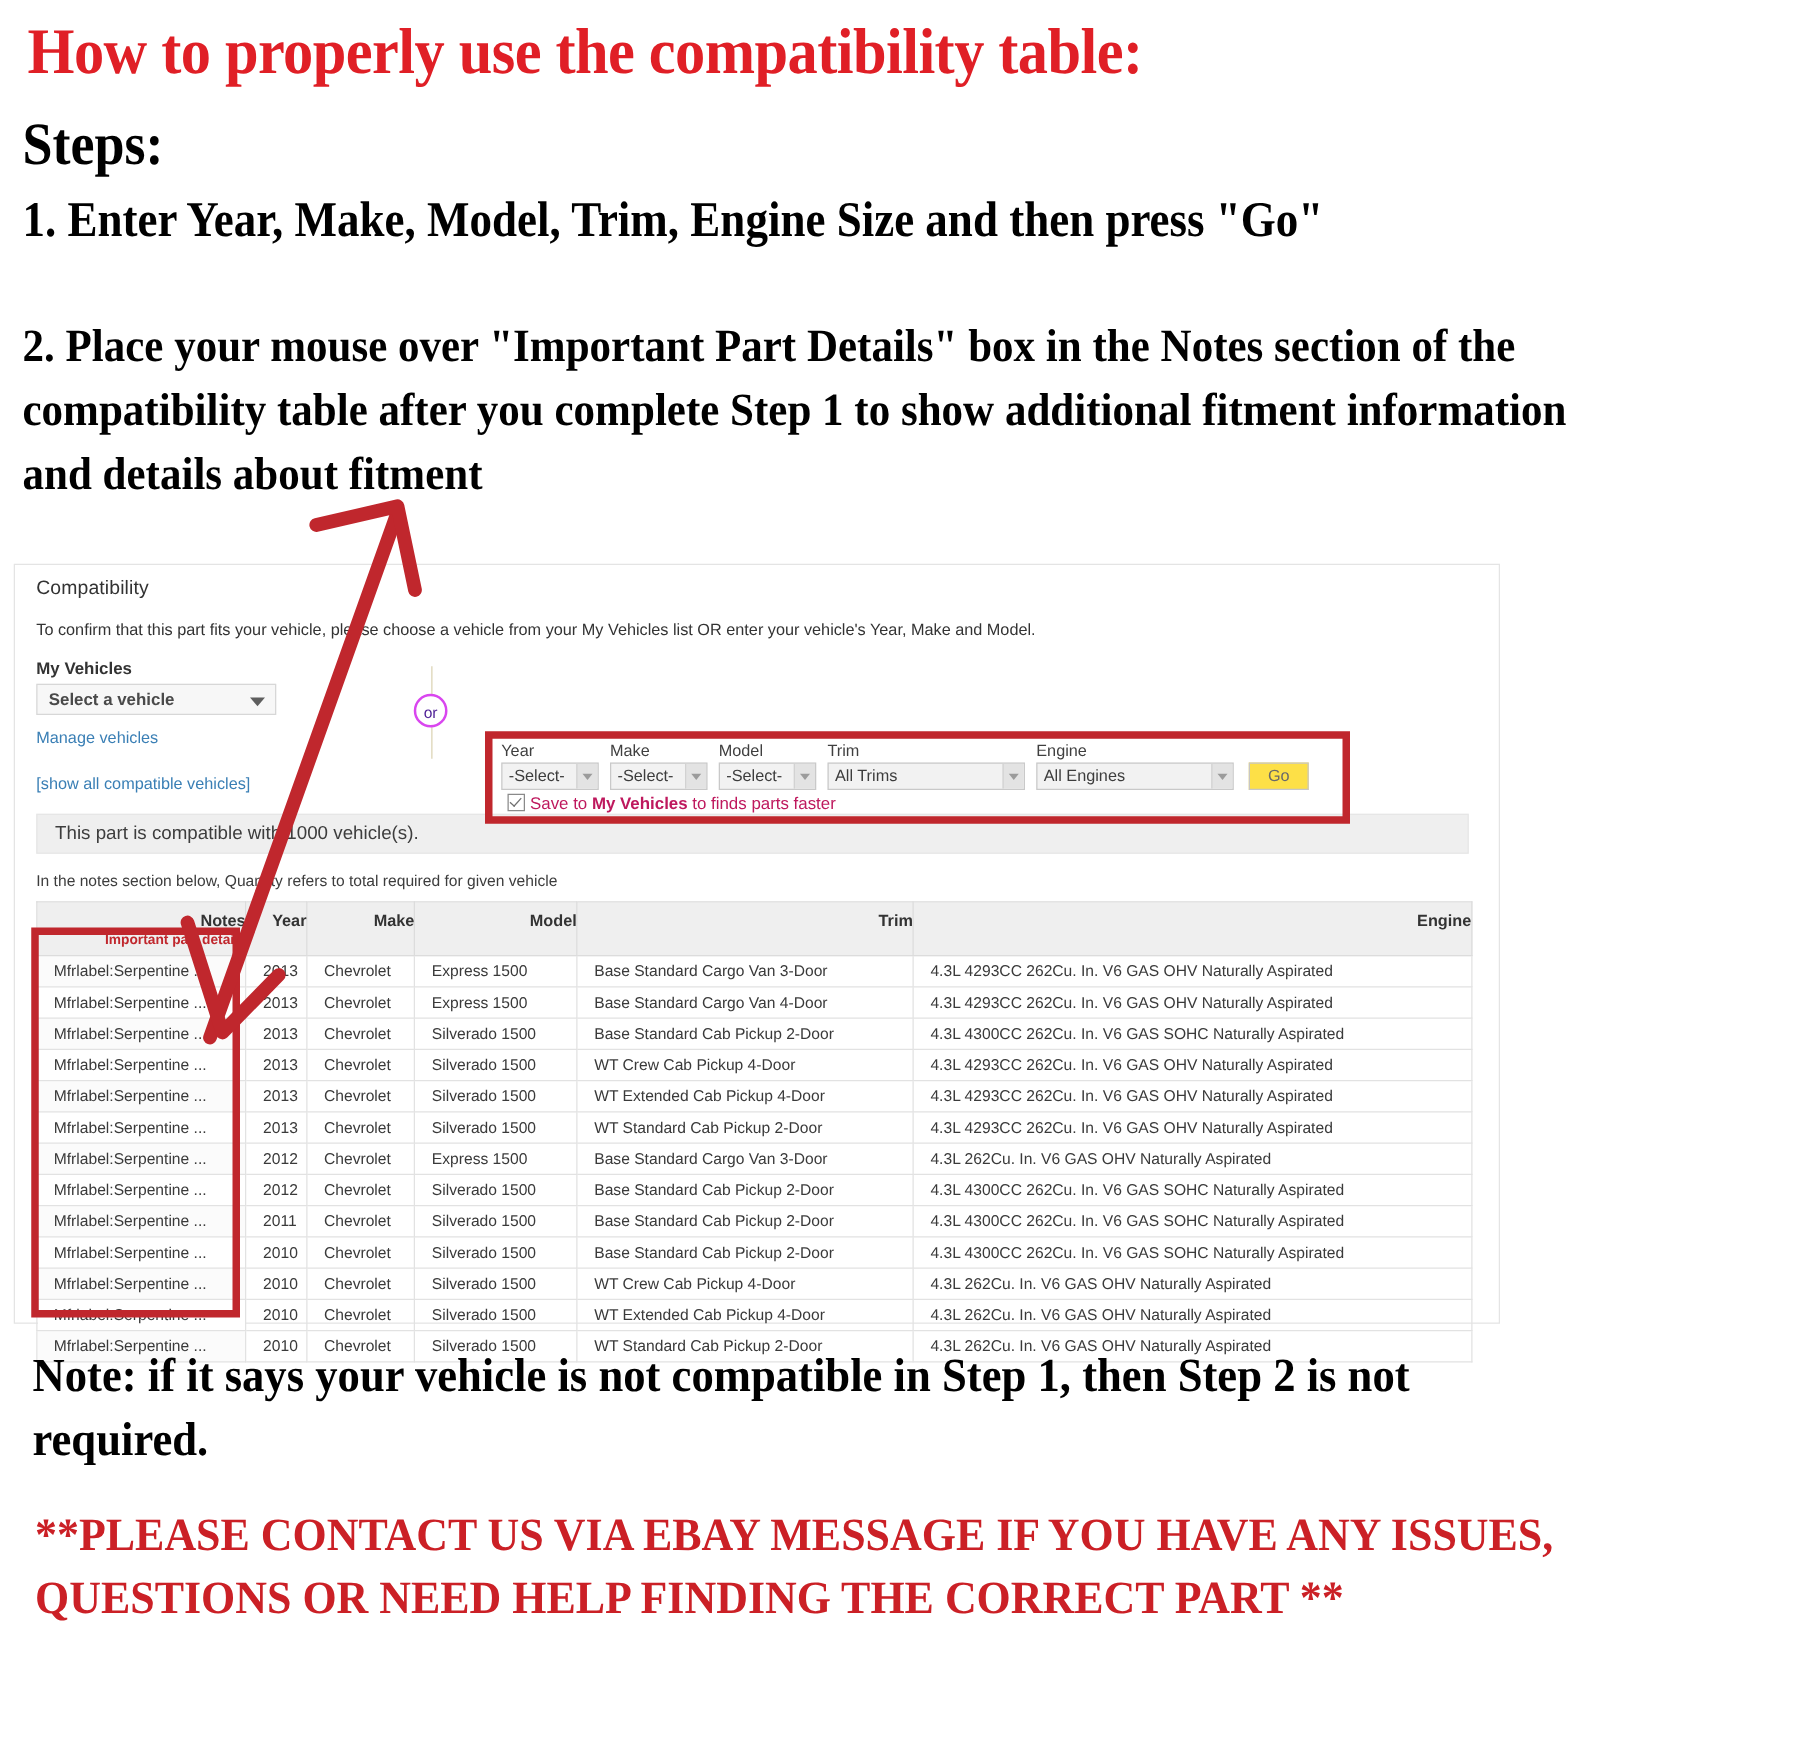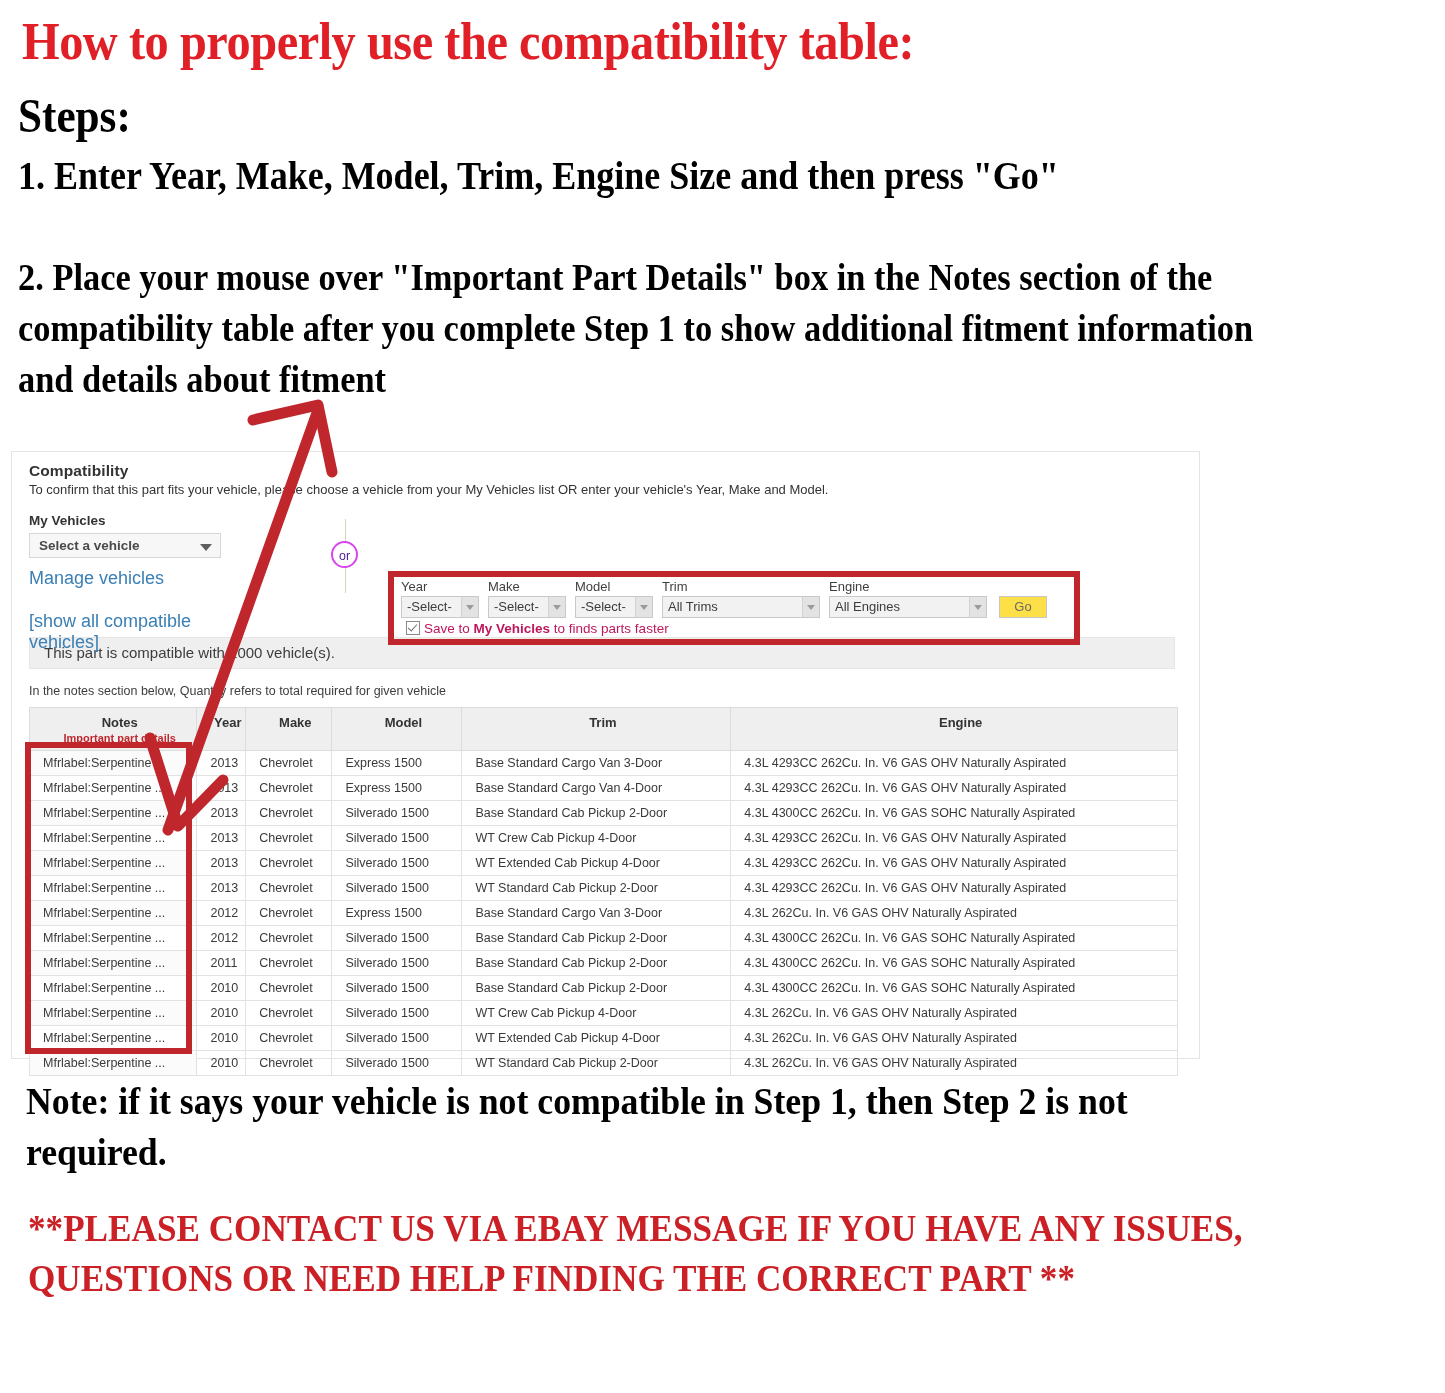--- a/index.html
+++ b/index.html
@@ -82,24 +82,24 @@
     box-sizing: border-box;
   }
   .panel-inner {
     position: absolute;
     left: 17px;
     top: 10px;
     width: 1152px;
   }
   .compat-title {
     font-size: 15.5px;
-    font-weight: bold;
+    font-weight: normal;
     color: #333333;
     letter-spacing: 0.1px;
-    margin-bottom: 2px;
+    margin-bottom: 16px;
   }
   .compat-sub {
     font-size: 13px;
     color: #333333;
     margin-bottom: 16px;
   }
 
   .chooser {
     position: relative;
     height: 120px;
@@ -131,21 +131,21 @@
   .select-vehicle .caret {
     position: absolute;
     right: 8px;
     top: 10px;
     width: 0; height: 0;
     border-left: 6px solid transparent;
     border-right: 6px solid transparent;
     border-top: 7px solid #5e5e5e;
   }
   .link-blue {
-    font-size: 18px;
+    font-size: 13px;
     color: #3a7fb5;
     margin-top: 10px;
   }
   .link-blue.show-all { margin-top: 22px; }
 
   .or-divider {
     position: absolute;
     left: 297px;
     top: 6px;
     width: 40px;
@@ -289,21 +289,21 @@
   }
 
   
   table.fitment {
     border-collapse: collapse;
     width: 1149px;
     table-layout: fixed;
   }
   table.fitment th {
     background: #efefef;
-    text-align: center;
+    text-align: right;
     font-size: 13px;
     font-weight: bold;
     color: #333;
     padding: 7px 0 6px 13px;
     border: 1px solid #dcdcdc;
     vertical-align: top;
     height: 32px;
     box-sizing: border-box;
   }
   table.fitment th .sub {

